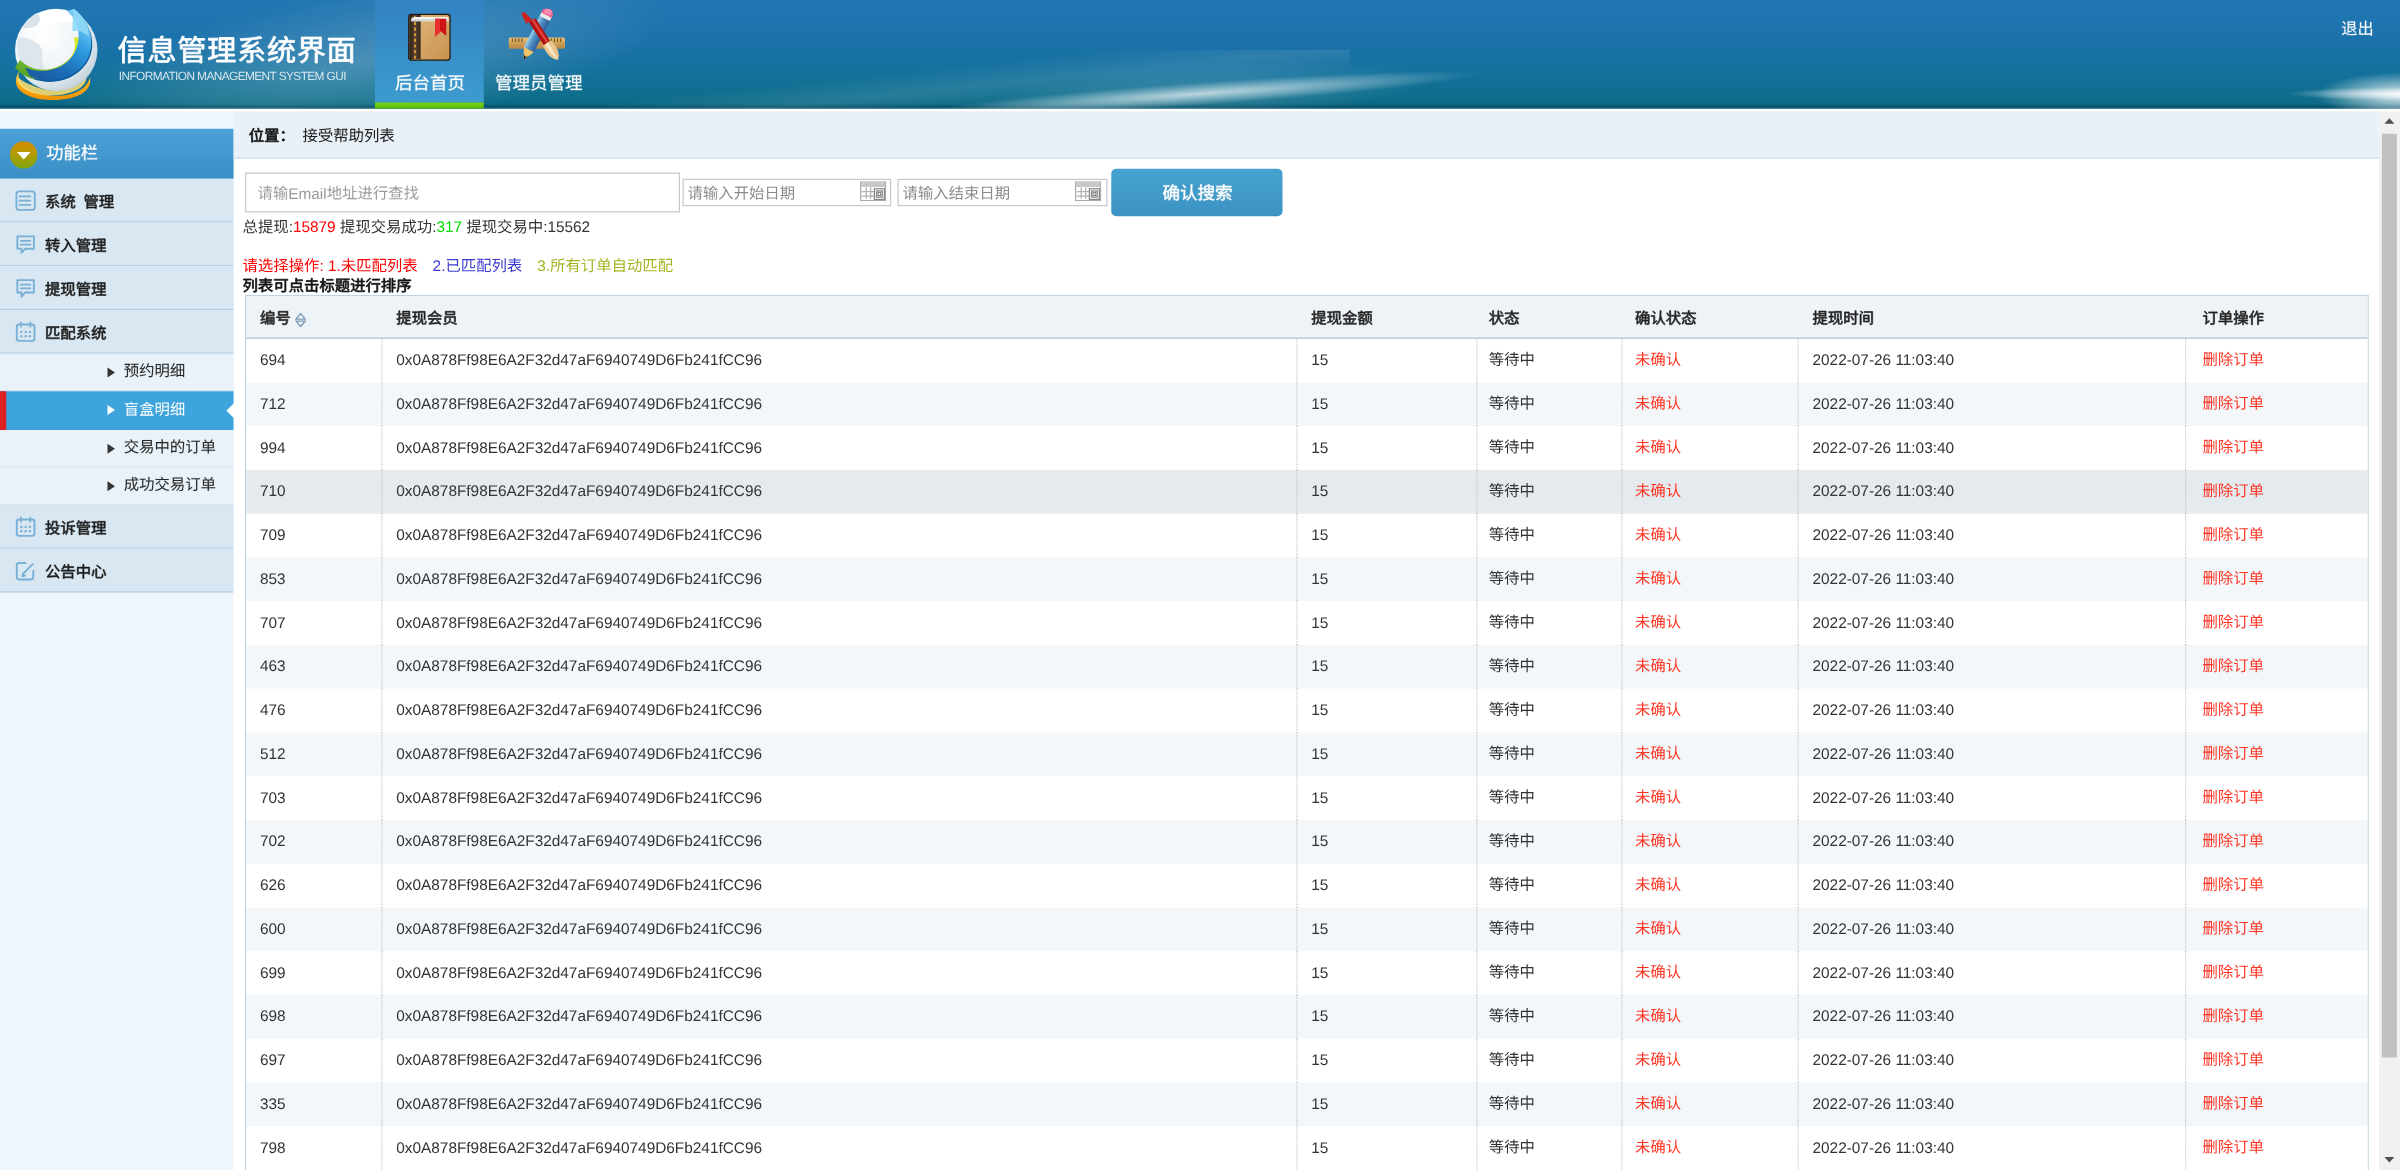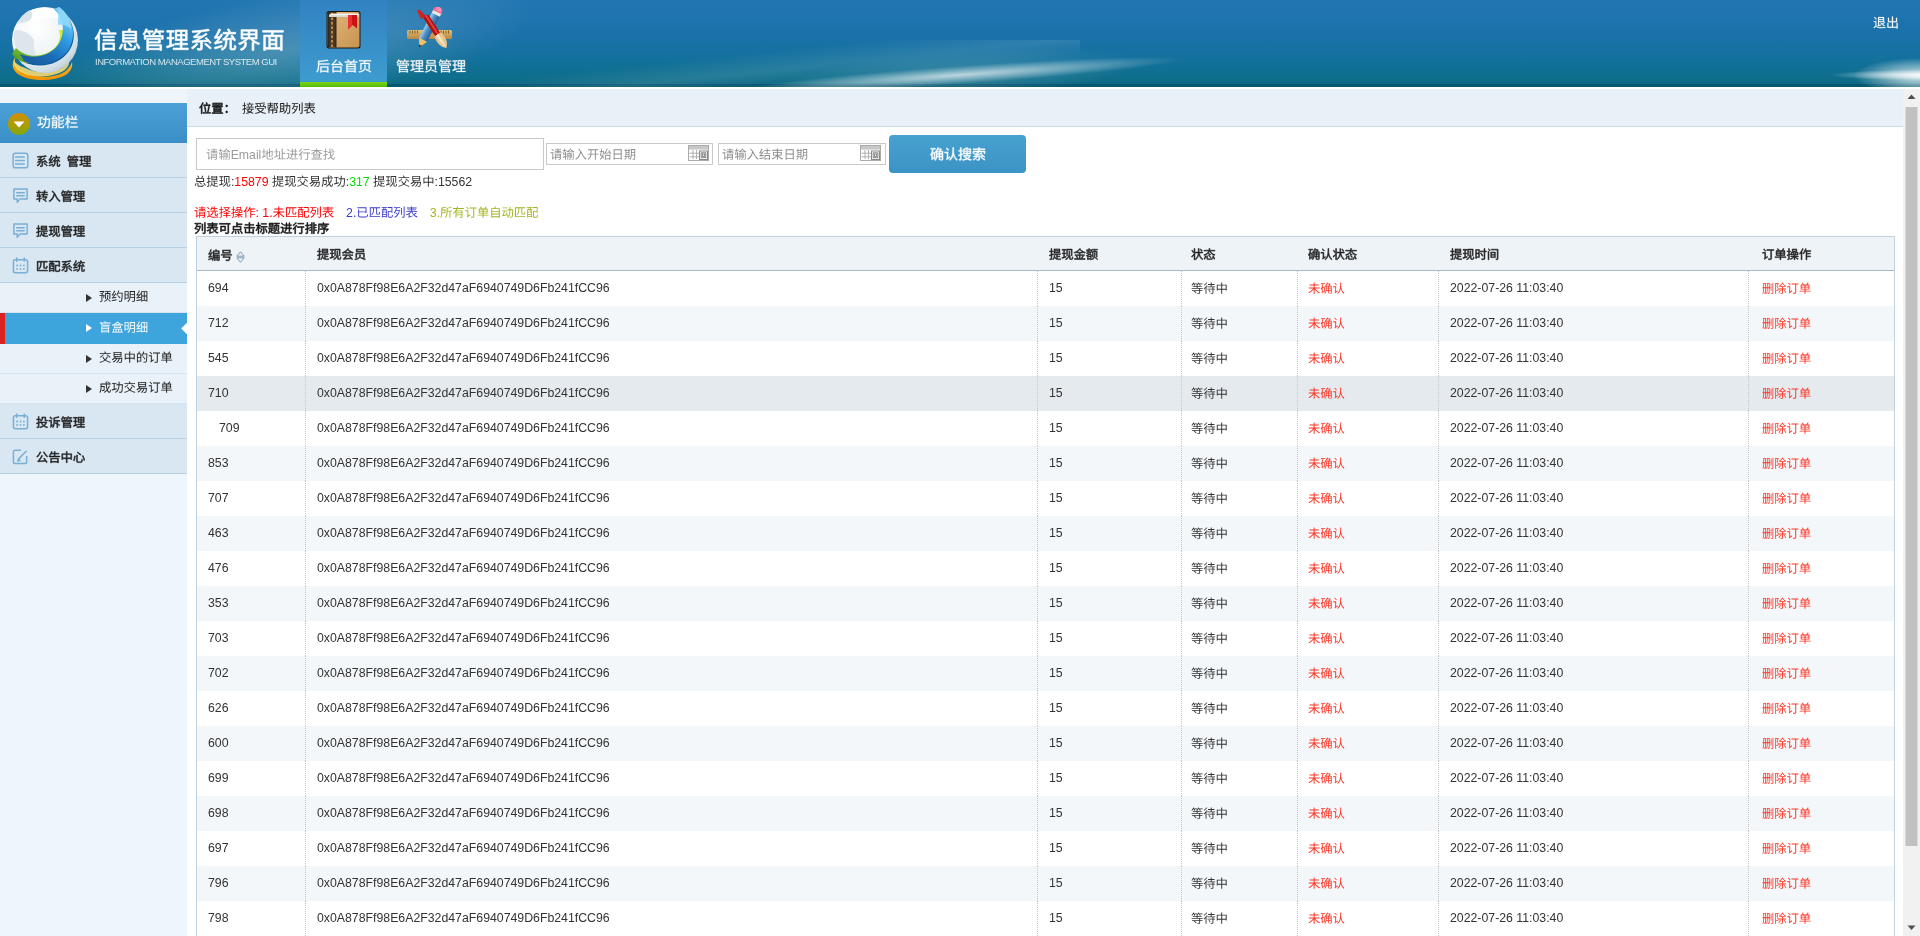--- a/index.html
+++ b/index.html
@@ -686,21 +686,21 @@
         <div style="position:absolute;left:14px;top:9.5px"><svg class="" style="overflow:visible;" width="49.2" height="12.3" viewBox="0 0 4000 1000">
             <use href="#u5220" x="0" fill="#ff3322"></use>
             <use href="#u9664" x="1000" fill="#ff3322"></use>
             <use href="#u8BA2" x="2000" fill="#ff3322"></use>
             <use href="#u5355" x="3000" fill="#ff3322"></use>
           </svg></div>
       </div>
     </div>
     <div class="tr" style="top:104px;background:#fff">
       <div class="td" style="left:0px;width:108px">
-        <div class="lat" style="left:11px">545</div>
+        <div class="lat" style="left:11px">994</div>
       </div>
       <div class="td" style="left:108px;width:732px">
         <div class="vsep" style="left:0"></div>
         <div class="lat" style="left:12px">0x0A878Ff98E6A2F32d47aF6940749D6Fb241fCC96</div>
       </div>
       <div class="td" style="left:840px;width:144px">
         <div class="vsep" style="left:0"></div>
         <div class="lat" style="left:12px">15</div>
       </div>
       <div class="td" style="left:984px;width:116px">
@@ -770,21 +770,21 @@
         <div style="position:absolute;left:14px;top:9.5px"><svg class="" style="overflow:visible;" width="49.2" height="12.3" viewBox="0 0 4000 1000">
             <use href="#u5220" x="0" fill="#ff3322"></use>
             <use href="#u9664" x="1000" fill="#ff3322"></use>
             <use href="#u8BA2" x="2000" fill="#ff3322"></use>
             <use href="#u5355" x="3000" fill="#ff3322"></use>
           </svg></div>
       </div>
     </div>
     <div class="tr" style="top:174px;background:#fff">
       <div class="td" style="left:0px;width:108px">
-        <div class="lat" style="left:22px">709</div>
+        <div class="lat" style="left:11px">709</div>
       </div>
       <div class="td" style="left:108px;width:732px">
         <div class="vsep" style="left:0"></div>
         <div class="lat" style="left:12px">0x0A878Ff98E6A2F32d47aF6940749D6Fb241fCC96</div>
       </div>
       <div class="td" style="left:840px;width:144px">
         <div class="vsep" style="left:0"></div>
         <div class="lat" style="left:12px">15</div>
       </div>
       <div class="td" style="left:984px;width:116px">
@@ -980,21 +980,21 @@
         <div style="position:absolute;left:14px;top:9.5px"><svg class="" style="overflow:visible;" width="49.2" height="12.3" viewBox="0 0 4000 1000">
             <use href="#u5220" x="0" fill="#ff3322"></use>
             <use href="#u9664" x="1000" fill="#ff3322"></use>
             <use href="#u8BA2" x="2000" fill="#ff3322"></use>
             <use href="#u5355" x="3000" fill="#ff3322"></use>
           </svg></div>
       </div>
     </div>
     <div class="tr" style="top:349px;background:#f3f7fa">
       <div class="td" style="left:0px;width:108px">
-        <div class="lat" style="left:11px">353</div>
+        <div class="lat" style="left:11px">512</div>
       </div>
       <div class="td" style="left:108px;width:732px">
         <div class="vsep" style="left:0"></div>
         <div class="lat" style="left:12px">0x0A878Ff98E6A2F32d47aF6940749D6Fb241fCC96</div>
       </div>
       <div class="td" style="left:840px;width:144px">
         <div class="vsep" style="left:0"></div>
         <div class="lat" style="left:12px">15</div>
       </div>
       <div class="td" style="left:984px;width:116px">
@@ -1316,21 +1316,21 @@
         <div style="position:absolute;left:14px;top:9.5px"><svg class="" style="overflow:visible;" width="49.2" height="12.3" viewBox="0 0 4000 1000">
             <use href="#u5220" x="0" fill="#ff3322"></use>
             <use href="#u9664" x="1000" fill="#ff3322"></use>
             <use href="#u8BA2" x="2000" fill="#ff3322"></use>
             <use href="#u5355" x="3000" fill="#ff3322"></use>
           </svg></div>
       </div>
     </div>
     <div class="tr" style="top:629px;background:#f3f7fa">
       <div class="td" style="left:0px;width:108px">
-        <div class="lat" style="left:11px">796</div>
+        <div class="lat" style="left:11px">335</div>
       </div>
       <div class="td" style="left:108px;width:732px">
         <div class="vsep" style="left:0"></div>
         <div class="lat" style="left:12px">0x0A878Ff98E6A2F32d47aF6940749D6Fb241fCC96</div>
       </div>
       <div class="td" style="left:840px;width:144px">
         <div class="vsep" style="left:0"></div>
         <div class="lat" style="left:12px">15</div>
       </div>
       <div class="td" style="left:984px;width:116px">

